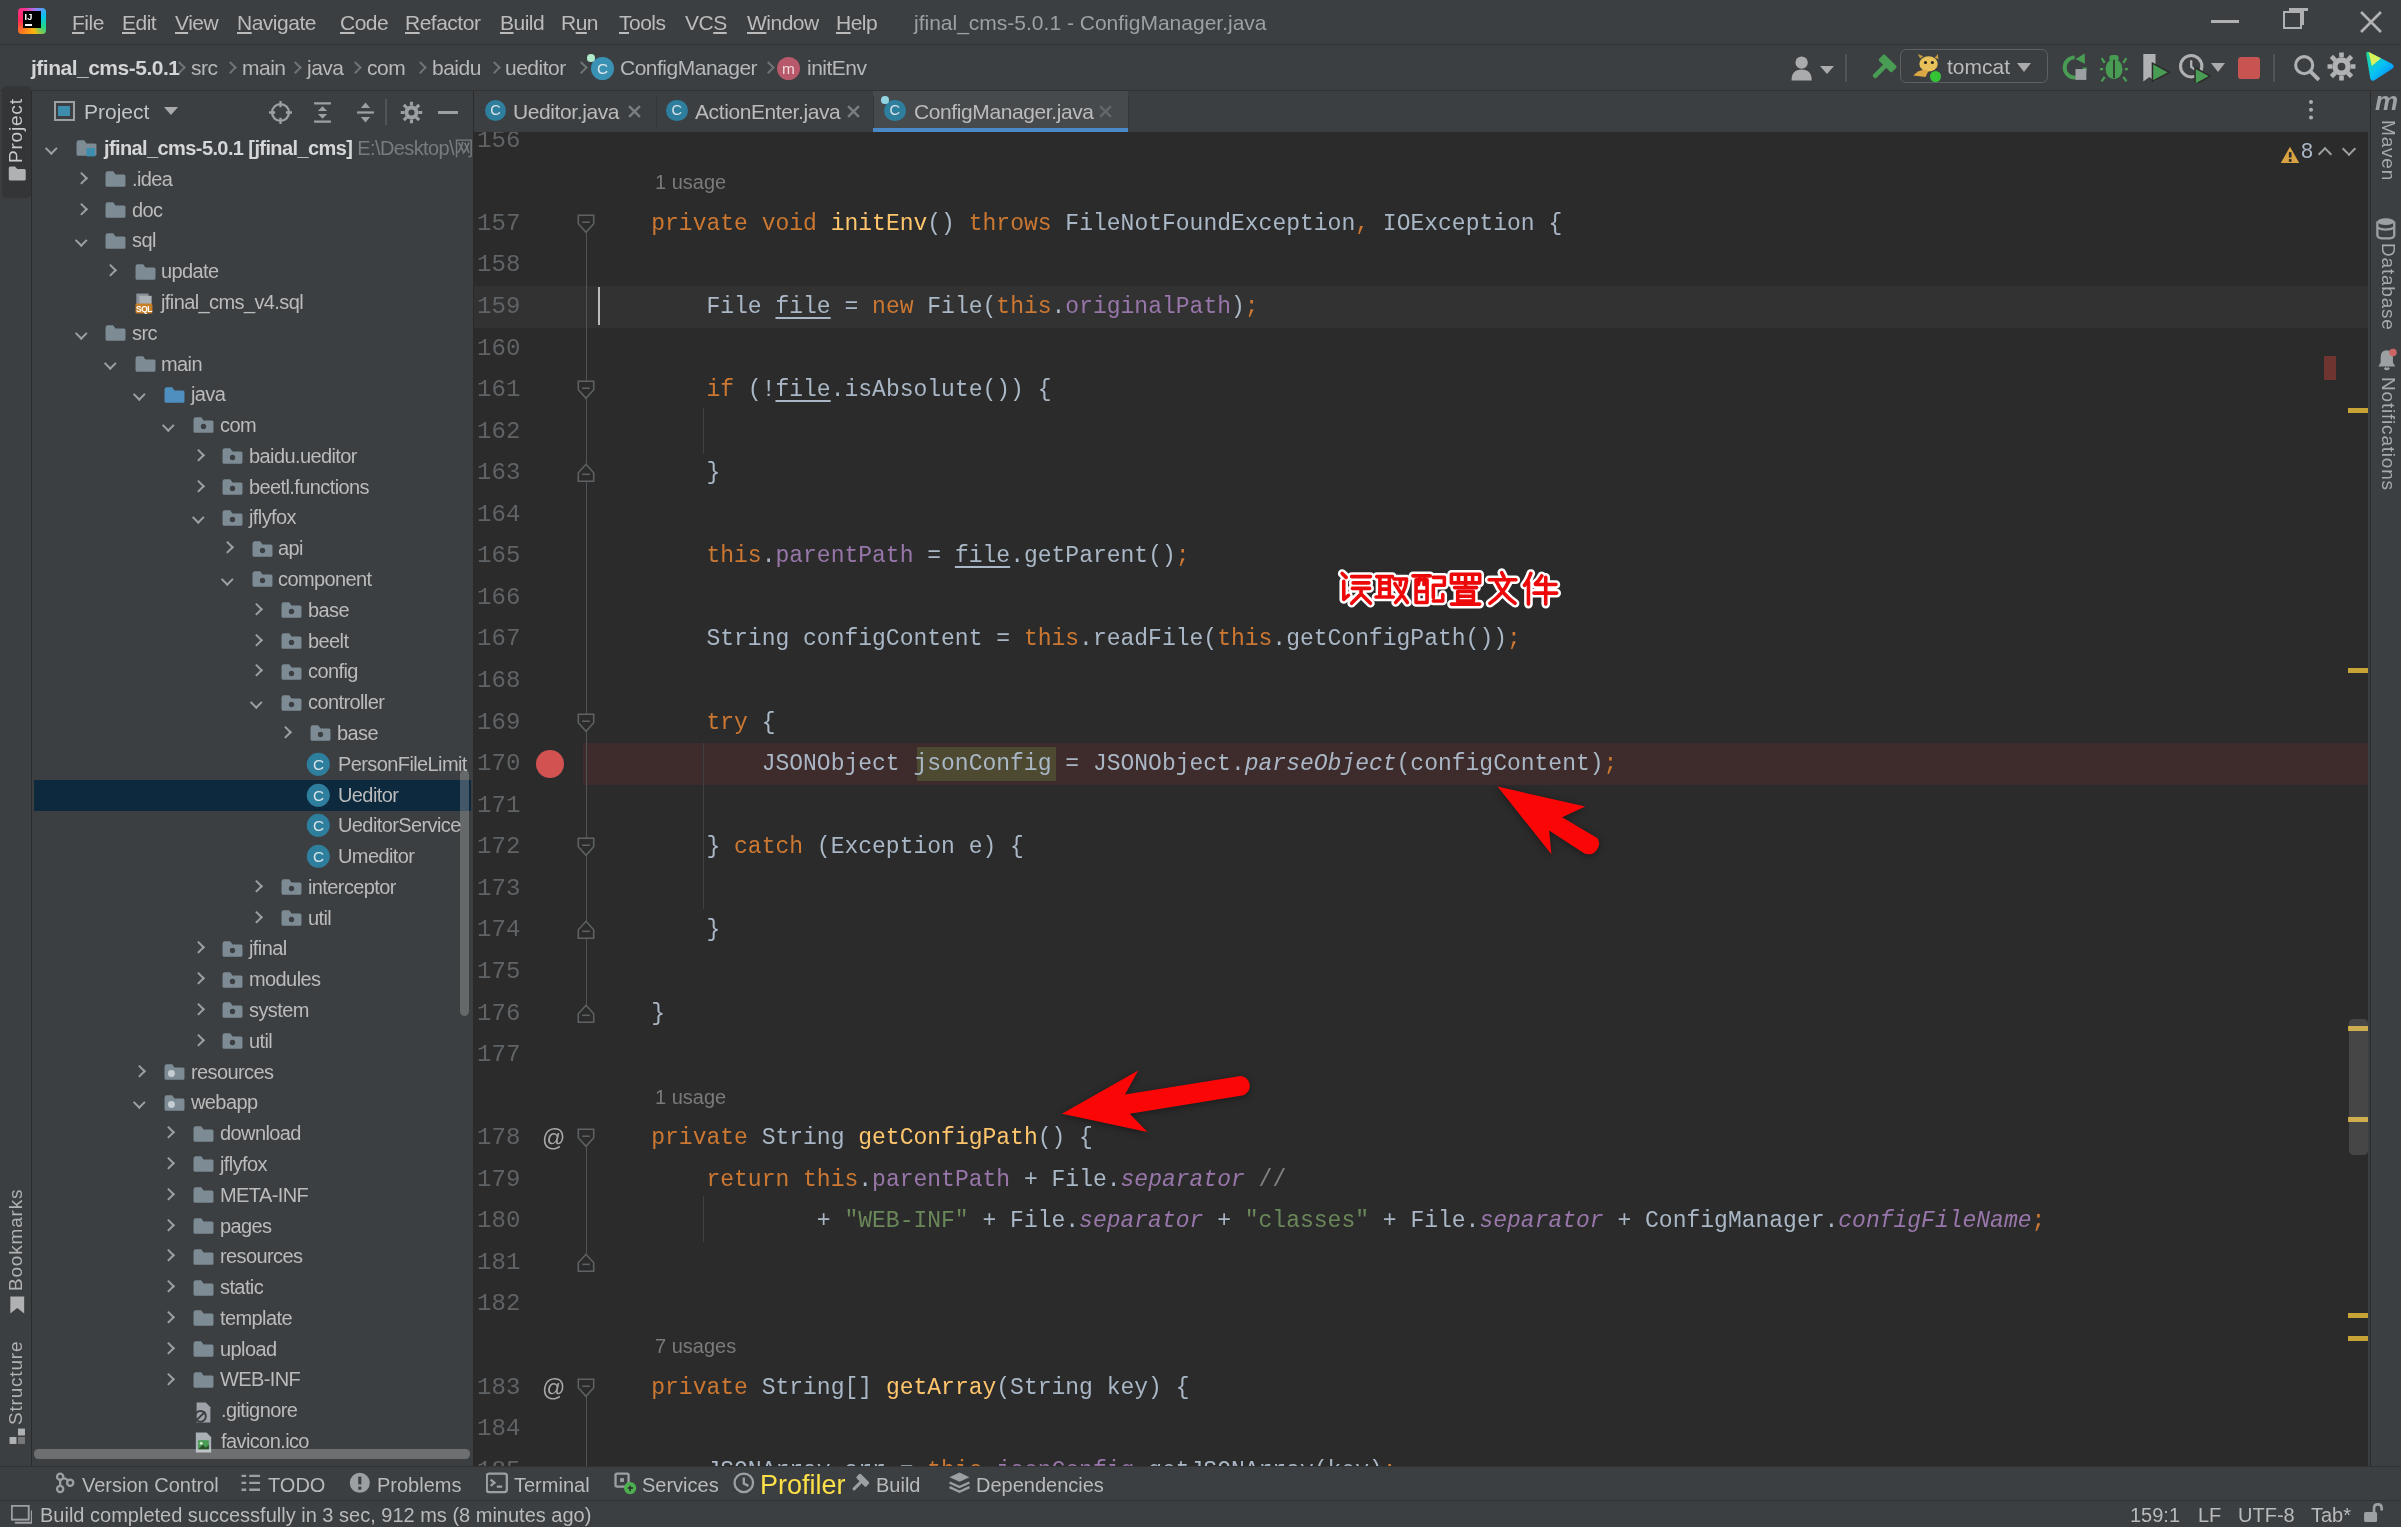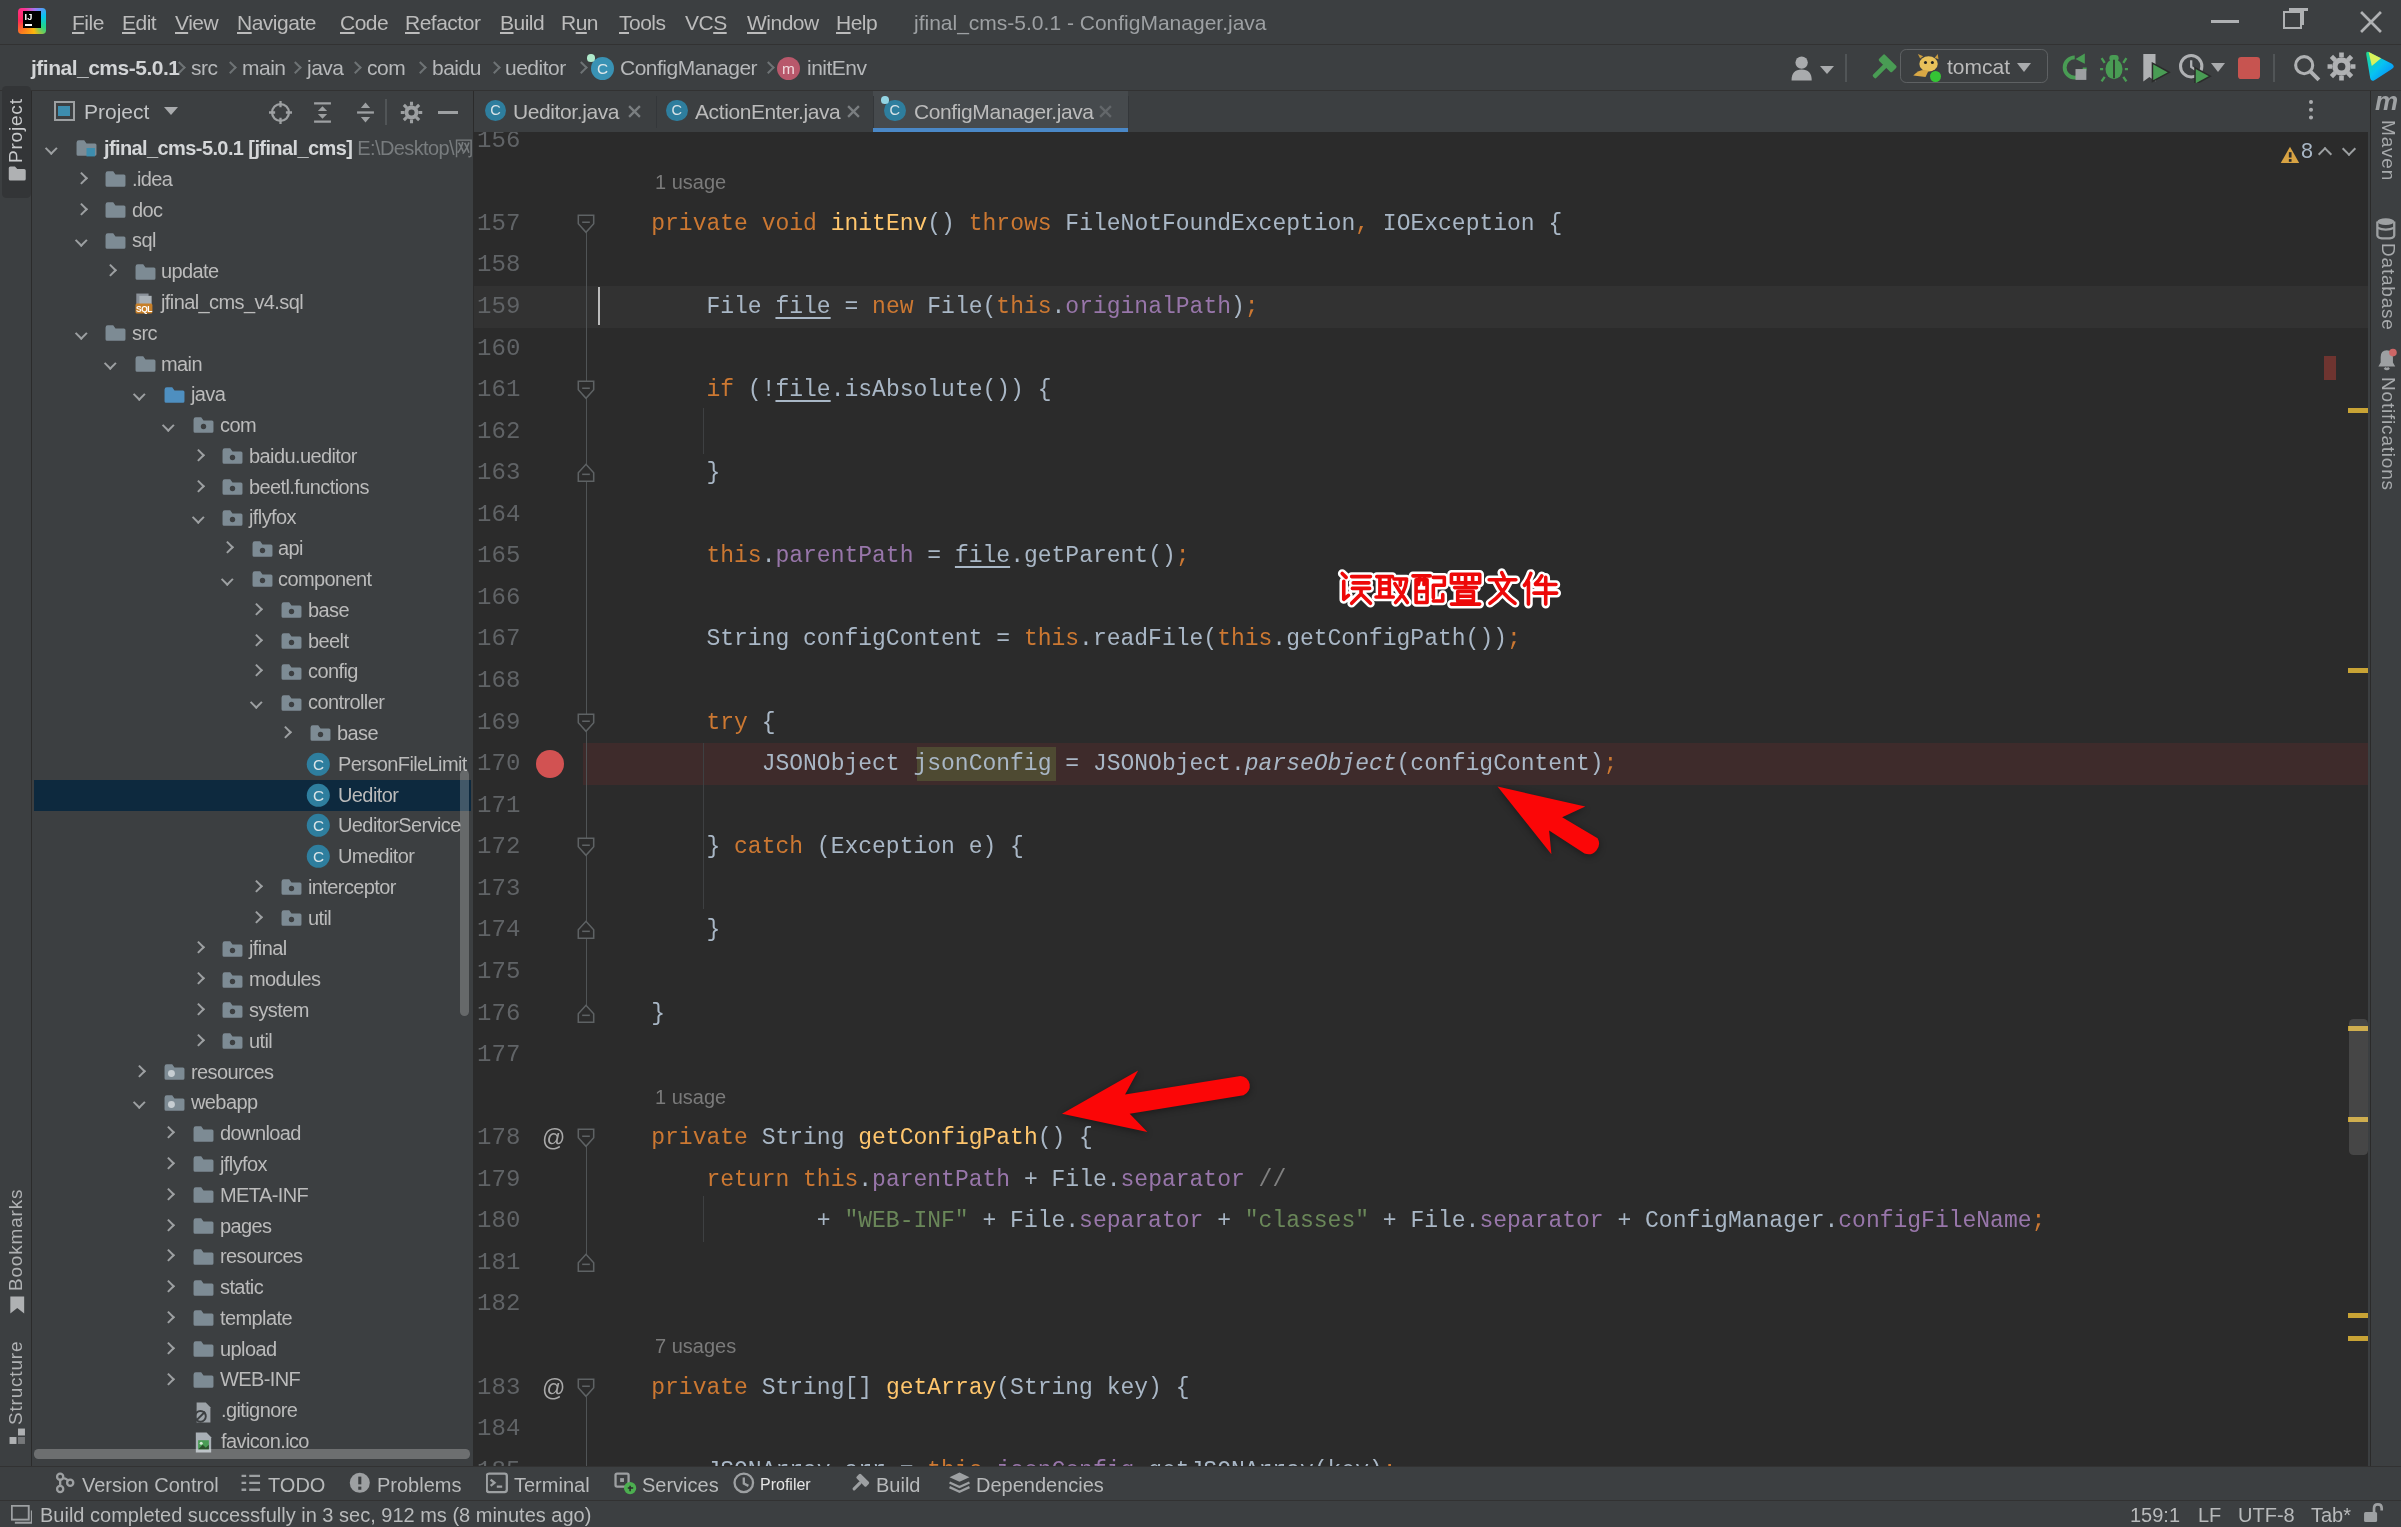--- a/index.html
+++ b/index.html
@@ -21,21 +21,21 @@
 .tchev{position:absolute;width:8.5px;height:8.5px;border-right:2.3px solid #9DA0A2;border-bottom:2.3px solid #9DA0A2}
 .cright{transform:rotate(-45deg)}
 .cdown{transform:rotate(45deg)}
 .splitter{left:473px;top:91px;width:1.5px;height:1375px;background:#2B2B2B}
 .tabbar{left:474px;top:91px;width:1894px;height:42px;background:#3C3F41;border-bottom:0}
 .tab{position:absolute;top:0;height:37px;font-size:21px;color:#BBBBBB;letter-spacing:-0.4px}
 .editor{left:474px;top:132px;width:1894px;height:1334px;background:#2B2B2B;overflow:hidden}
 .gnum{position:absolute;width:54px;text-align:center;font-family:"Liberation Mono",monospace;font-size:24px;color:#606366;height:42px;line-height:42px}
 .cline{position:absolute;left:122px;height:42px;line-height:42px;font-family:"Liberation Mono",monospace;font-size:23px;color:#A9B7C6;white-space:pre}
 .inlay{position:absolute;left:181px;height:42px;line-height:43px;font-size:20px;color:#7A7A7A}
-.k{color:#CC7832}.f{color:#9876AA}.fi{color:#9876AA;}.s{color:#6A8759}
+.k{color:#CC7832}.f{color:#9876AA}.fi{color:#9876AA;font-style:italic}.s{color:#6A8759}
 .c{color:#808080}.m{color:#FFC66D}.it{font-style:italic}
 .u{text-decoration:underline;text-underline-offset:3.8px;text-decoration-thickness:1.5px}
 .rstripe{left:2370px;top:91px;width:32px;height:1375px;background:#3C3F41;border-left:1.5px solid #2B2B2B}
 .btoolbar{left:0;top:1466px;width:2401px;height:34px;background:#3C3F41;border-top:1.5px solid #323232;font-size:20px;color:#B8BABB}
 .statusbar{left:0;top:1500px;width:2401px;height:27px;background:#3C3F41;border-top:1.5px solid #323232;font-size:20px;color:#B8BABB}
 </style></head><body>
 <div id="page">
 <div class="abs titlebar"></div>
 <div class="abs" style="left:17.7px;top:7.7px;width:28.5px;height:26px;border-radius:3.8px;background:conic-gradient(from 220deg,#FC801D,#FE2857,#FF318C,#A177F4,#07C3F2,#21D789,#FDB60D,#FC801D)"></div>
     <div class="abs" style="left:23px;top:10.8px;width:17.7px;height:17.7px;background:#000"></div>
@@ -633,21 +633,21 @@
       <rect x="2" y="2" width="17" height="17" rx="2" stroke="#9DA0A2" stroke-width="3" fill="none"></rect>
       <rect x="8" y="8" width="5" height="5" fill="#9DA0A2"></rect>
       <circle cx="21" cy="21" r="8" fill="#4CAF50"></circle>
       <path d="M18 21 L25 21 M21 18 L21 25" stroke="#2B2B2B" stroke-width="2"></path>
     </svg>
 <div class="abs" style="left:642px;top:1471px;height:24.6px;line-height:28px;font-size:20px;color:#B8BABB">Services</div>
 <svg class="abs" style="left:733px;top:1472px" width="21.6" height="21.6" viewBox="0 0 28 28">
       <circle cx="14" cy="14" r="12" stroke="#9DA0A2" stroke-width="3" fill="none"></circle>
       <path d="M14 7 L14 15 L20 18" stroke="#9DA0A2" stroke-width="3" fill="none"></path>
     </svg>
-<div class="abs" style="left:760px;top:1471px;height:24.6px;line-height:28px;font-size:16px;color:#e5e5e5">Profiler</div>
+<div class="abs" style="left:760px;top:1471px;height:24.6px;line-height:28px;font-size:27px;color:#fde047">Profiler</div>
 <svg class="abs" style="left:848px;top:1472px" width="23" height="23" viewBox="0 0 30 30">
       <g transform="rotate(45 15 15)">
         <rect x="6" y="5" width="18" height="8" rx="2" fill="#9DA0A2"></rect>
         <rect x="13" y="12" width="4" height="15" rx="2" fill="#9DA0A2"></rect>
       </g>
     </svg>
 <div class="abs" style="left:876px;top:1471px;height:24.6px;line-height:28px;font-size:20px;color:#B8BABB">Build</div>
 <svg class="abs" style="left:948px;top:1471px" width="23" height="23" viewBox="0 0 30 30">
       <path d="M15 2 L28 8 L15 14 L2 8 Z" fill="#9DA0A2"></path>
       <path d="M2 15 L15 21 L28 15" stroke="#9DA0A2" stroke-width="3" fill="none"></path>

